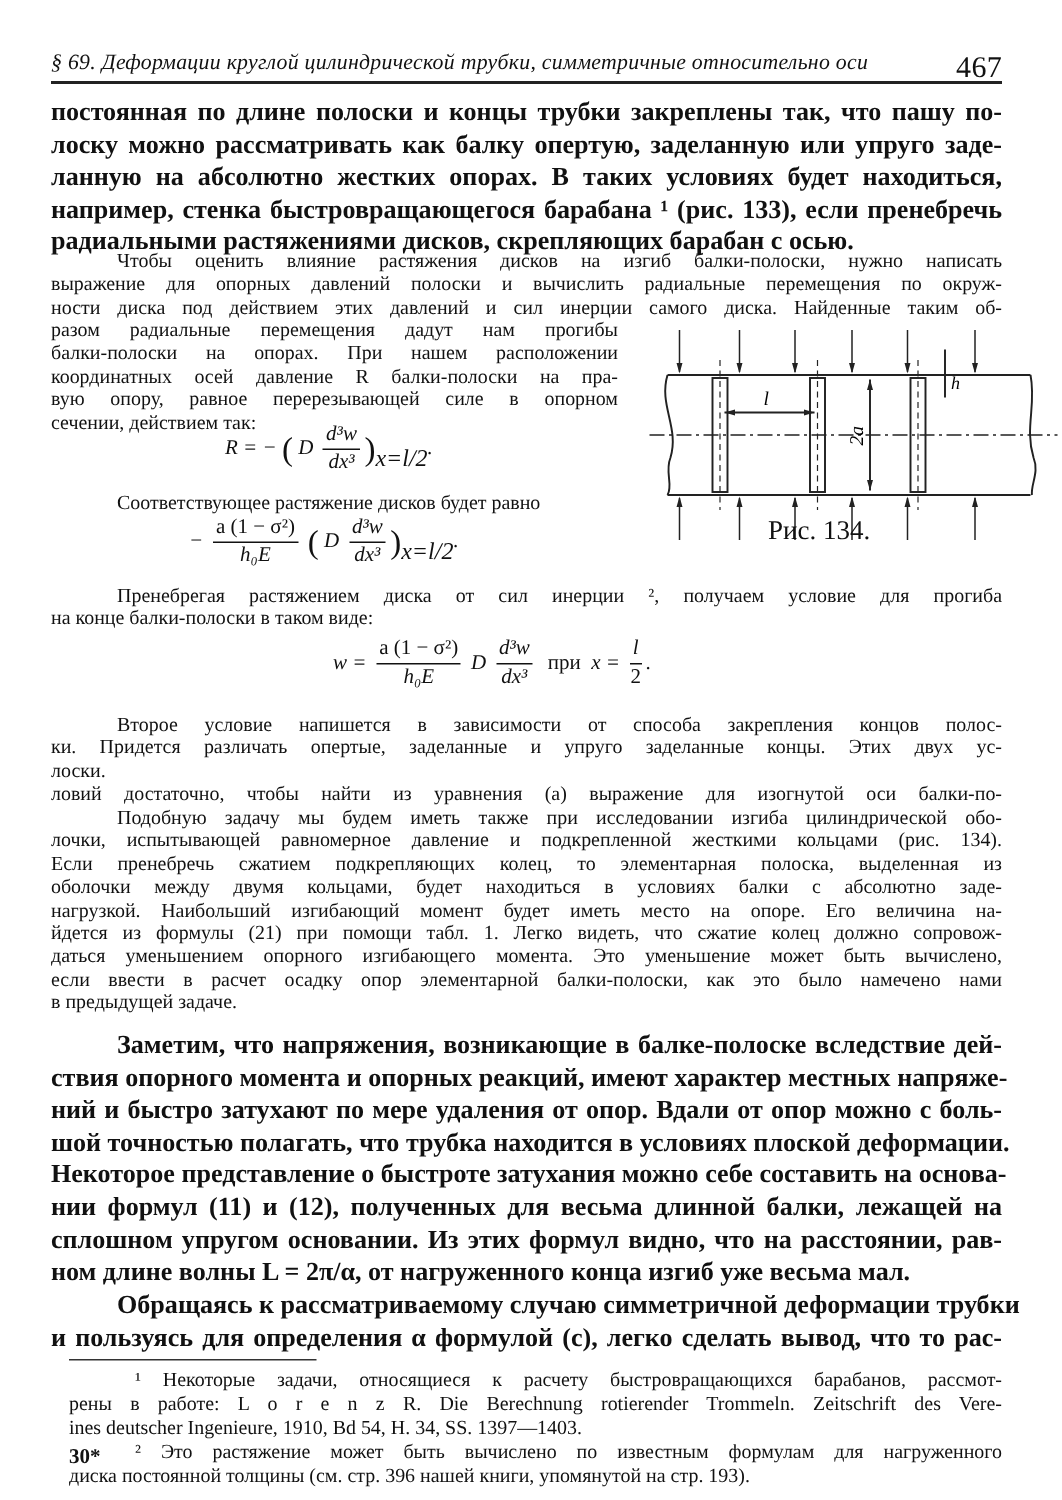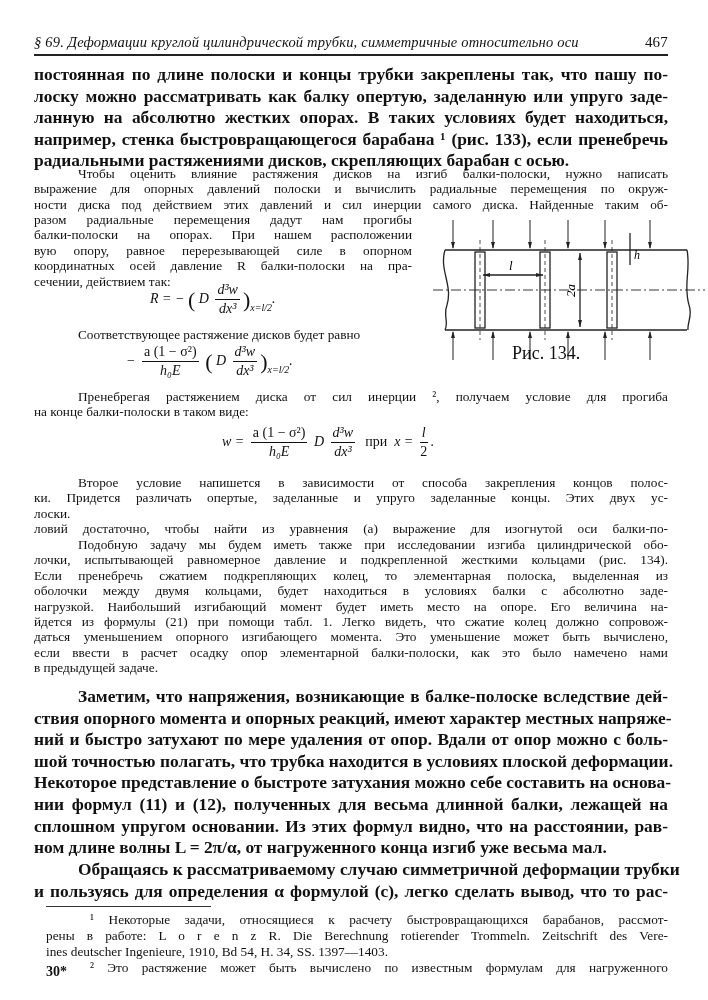--- a/index.html
+++ b/index.html
@@ -1,33 +1,33 @@
 <!DOCTYPE html>
 <html><head>
 <meta charset="utf-8">
 <style>
   html, body { margin:0; padding:0; background:#ffffff; }
   body { width:708px; height:1000px; position:relative; overflow:hidden; color:#111; font-family:"Liberation Serif","DejaVu Serif",serif; }
   .header { position:absolute; left:34px; top:34px; width:634px; height:20px; font-style:italic; font-size:14.5px; letter-spacing:0.2px; }
   .header .title { position:absolute; left:0; top:0; }
-  .header .pnum { position:absolute; right:0; top:0; font-style:normal; font-size:15px; }
+  .header .pnum { position:absolute; right:0; top:0; font-style:normal; font-size:20px; }
   .rule { position:absolute; left:34px; top:54px; width:634px; height:0; border-top:2px solid #222; }
   .big { position:absolute; left:34px; width:634px; font-size:17.4px; line-height:21.6px; text-align:justify; }
   .big .ln { display:block; white-space:nowrap; text-align:justify; text-align-last:justify; height:21.6px;font-weight:bold; }
   .big .ln.last { text-align-last:left; }
   .small { position:absolute; font-size:13.3px; line-height:15.4px; }
   .small .ln { display:block; white-space:nowrap; text-align:justify; text-align-last:justify; height:15.4px; }
   .small .ln.last { text-align-last:left; }
   .indent { padding-left:44px; }
   .formula { position:absolute; font-style:italic; font-size:14px; white-space:nowrap; }
   .frac { display:inline-block; vertical-align:middle; text-align:center; margin:0 3px; }
   .frac .num { display:block; border-bottom:1px solid #111; padding:0 2px 1px; }
   .frac .den { display:block; padding-top:1px; }
   .paren { font-style:normal; font-size:22px; vertical-align:middle; }
-  .sub { font-size:10px; vertical-align:-8px; }
+  .sub { font-size:16px; vertical-align:-8px; }
   .up { font-style:normal; }
   .fig { position:absolute; left:425px; top:215px; width:283px; height:150px; }
   .figcap { position:absolute; left:512px; top:343px; font-size:18px; }
   .fnrule { position:absolute; left:46px; top:874px; width:165px; border-top:1px solid #333; }
   .foot { position:absolute; left:46px; top:880px; width:622px; font-size:13.3px; line-height:16px; }
   .foot .ln { display:block; white-space:nowrap; text-align:justify; text-align-last:justify; height:16px; }
   .foot .ln.last { text-align-last:left; }
   .sig { position:absolute; left:46px; top:960px; font-size:14px; font-weight:bold; }
 </style>
 </head>
@@ -48,22 +48,22 @@
 </div>
 
 <div class="small" style="left:34px; top:166px; width:634px;">
   <span class="ln indent">Чтобы оценить влияние растяжения дисков на изгиб балки-полоски, нужно написать</span>
   <span class="ln">выражение для опорных давлений полоски и вычислить радиальные перемещения по окруж-</span>
   <span class="ln">ности диска под действием этих давлений и сил инерции самого диска. Найденные таким об-</span>
 </div>
 <div class="small" style="left:34px; top:212px; width:378px;">
   <span class="ln">разом радиальные перемещения дадут нам прогибы</span>
   <span class="ln">балки-полоски на опорах. При нашем расположении</span>
+  <span class="ln">координатных осей давление R балки-полоски на пра-</span>
   <span class="ln">вую опору, равное перерезывающей силе в опорном</span>
-  <span class="ln">координатных осей давление R балки-полоски на пра-</span>
   <span class="ln last">сечении, действием так:</span>
 </div>
 
 <div class="formula" style="left:150px; top:282px;">
   <span>R = −</span>
   <span class="paren">(</span>
   <span>D</span>
   <span class="frac"><span class="num">d³w</span><span class="den">dx³</span></span><span class="paren">)</span><span class="sub">x=l/2</span><span>.</span>
 </div>
 
@@ -173,15 +173,16 @@
   <span class="ln indent">Обращаясь к рассматриваемому случаю симметричной деформации трубки</span>
   <span class="ln">и пользуясь для определения α формулой (с), легко сделать вывод, что то рас-</span>
 </div>
 
 <div class="fnrule" style="top:906px;"></div>
 <div class="foot" style="top:912px;">
   <span class="ln indent">¹ Некоторые задачи, относящиеся к расчету быстровращающихся барабанов, рассмот-</span>
   <span class="ln">рены в работе: L o r e n z R. Die Berechnung rotierender Trommeln. Zeitschrift des Vere-</span>
   <span class="ln last">ines deutscher Ingenieure, 1910, Bd 54, H. 34, SS. 1397—1403.</span>
   <span class="ln indent">² Это растяжение может быть вычислено по известным формулам для нагруженного</span>
+  <span class="ln last">диска постоянной толщины (см. стр. 396 нашей книги, упомянутой на стр. 193).</span>
 </div>
 
 <div class="sig" style="top:964px;">30*</div>
 
 </body></html>

